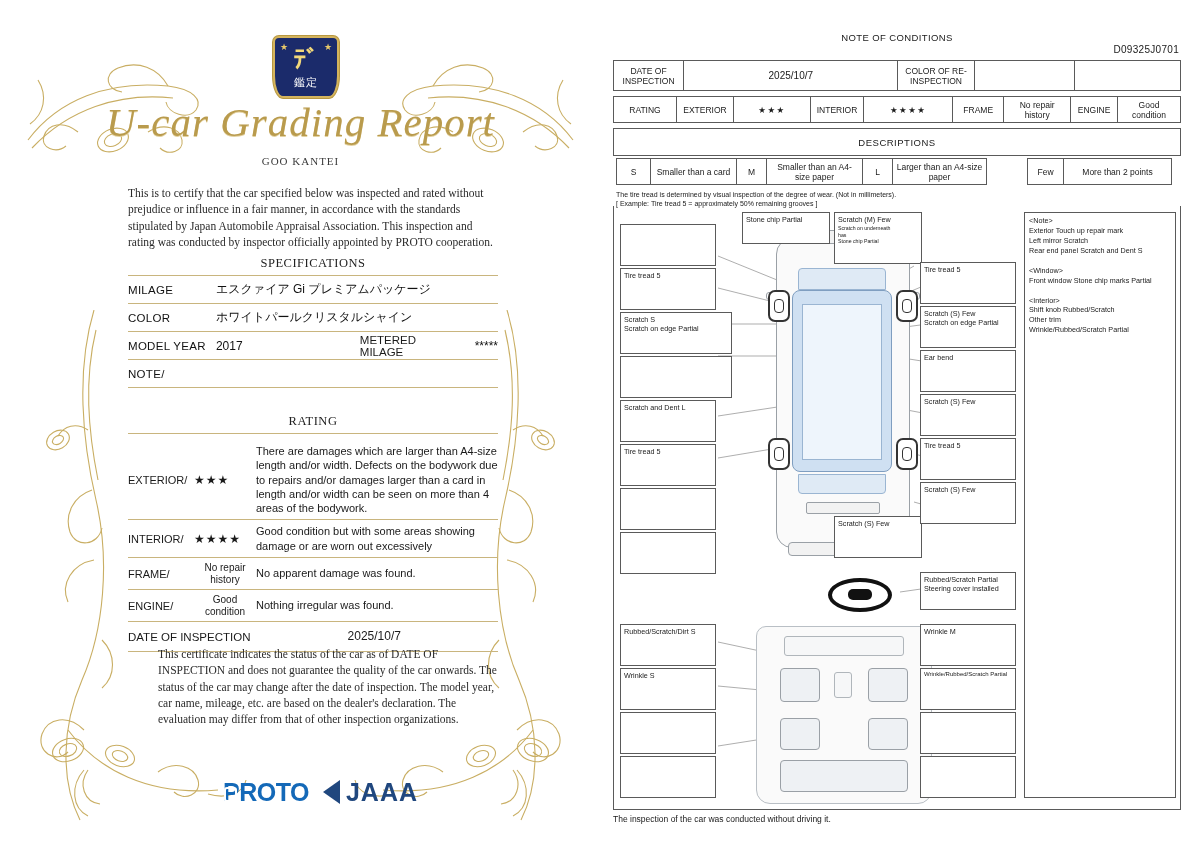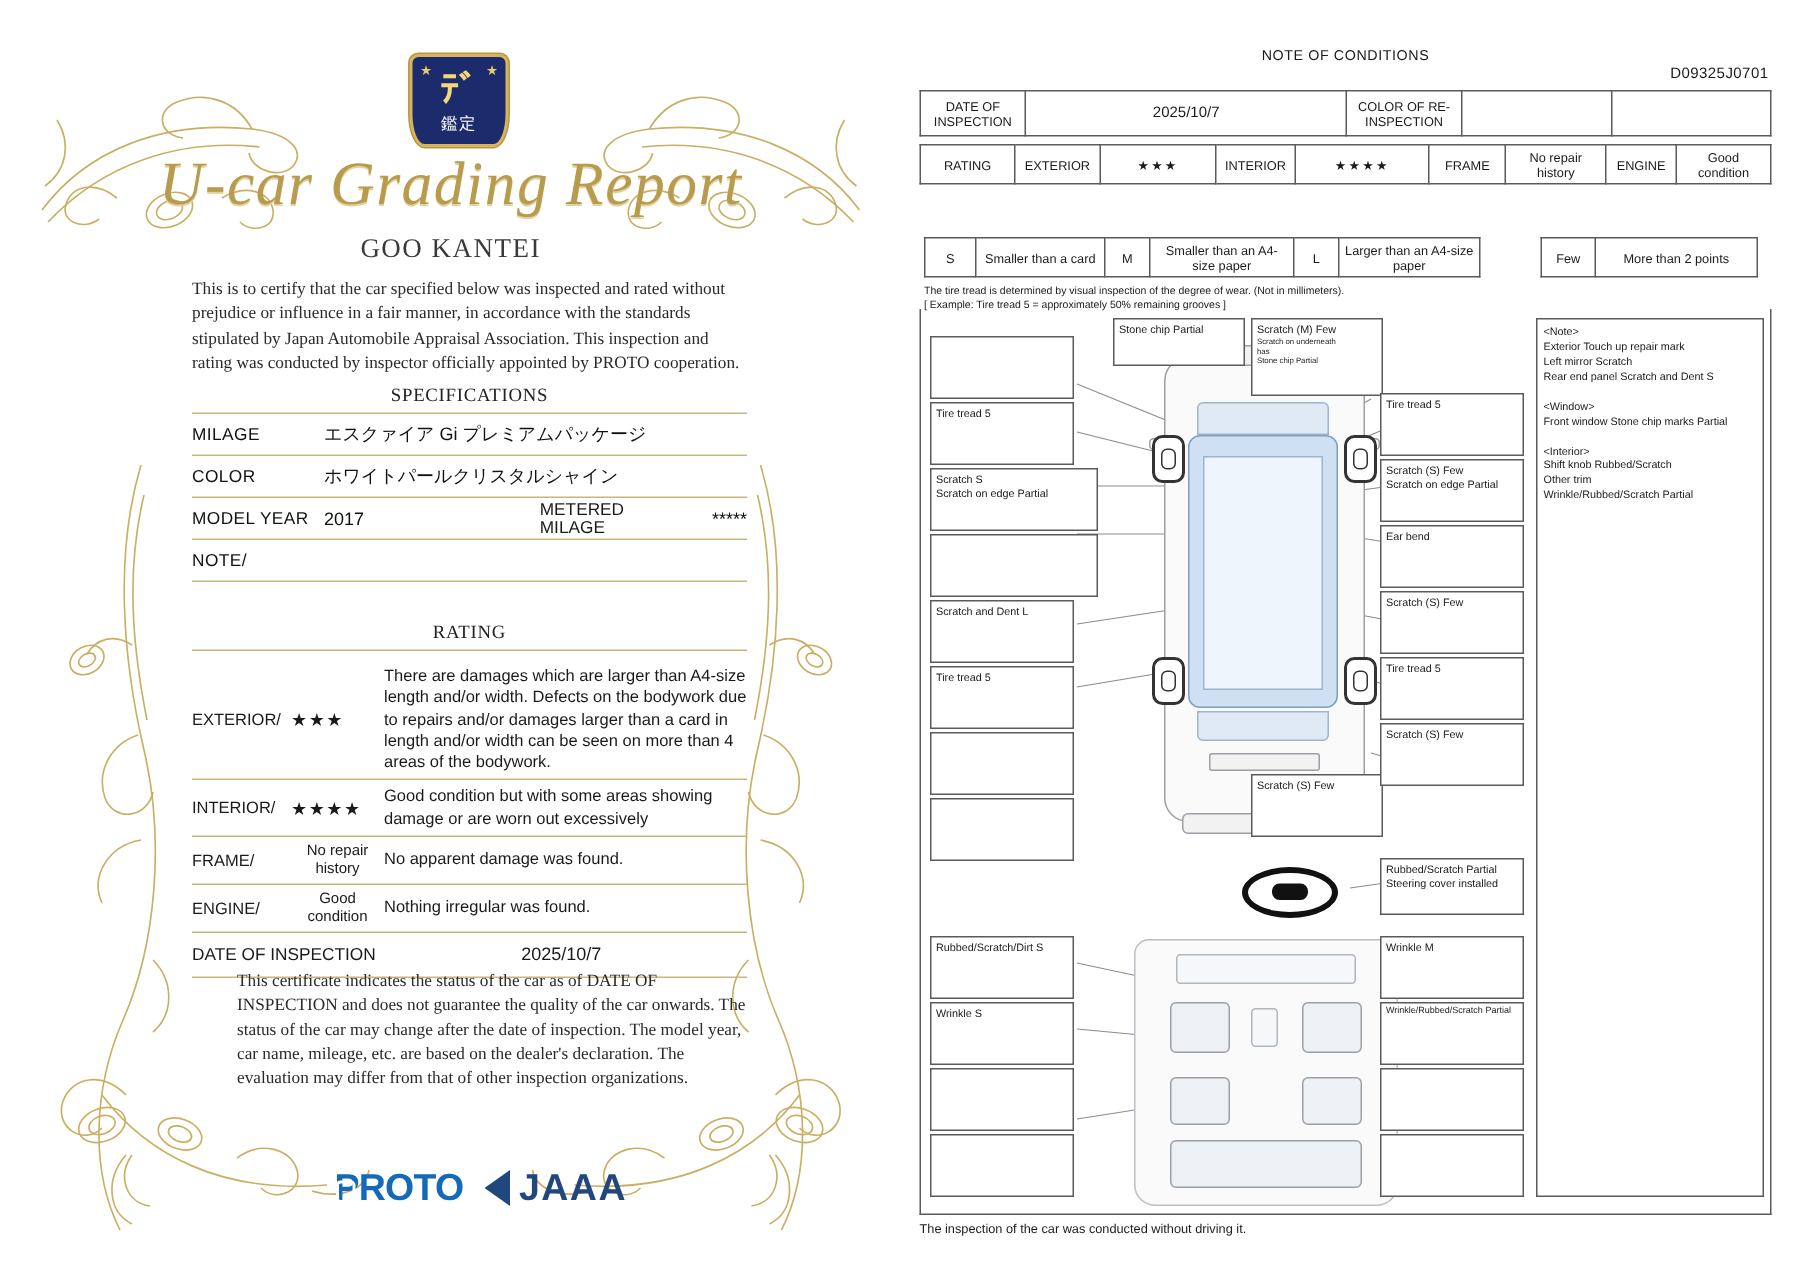--- a/index.html
+++ b/index.html
@@ -51,21 +51,21 @@
     text-align:center;
     font-family:"Liberation Serif", serif;
     font-style:italic;
     font-size:41px;
     color:#b99b4d;
     letter-spacing:1px;
     text-shadow:0 1px 0 #e3d1a0;
   }
   .cert-sub {
     position:absolute; left:0; top:145px; width:565px;
-    text-align:center; font-size:18px; color:#3a3a3a; letter-spacing:1px;
+    text-align:center; font-size:11px; color:#3a3a3a; letter-spacing:1px;
     font-family:"Liberation Serif", serif;
   }
 
   .cert-para {
     position:absolute; left:110px; top:175px; width:365px;
     font-family:"Liberation Serif", serif;
     font-size:11.5px; line-height:1.42; color:#2a2a2a;
   }
 
   .sec-head {
@@ -415,20 +415,23 @@
       <td class="c" style="width:52px;">INTERIOR</td>
       <td class="c stars" style="width:88px;">★★★★</td>
       <td class="c" style="width:50px;">FRAME</td>
       <td class="c" style="width:66px;">No repair history</td>
       <td class="c" style="width:46px;">ENGINE</td>
       <td class="c" style="width:62px;">Good condition</td>
     </tr>
   </tbody>
     </table>
 
+  <div id="desc-band">
+    <span>DESCRIPTIONS</span>
+  </div>
 
   <table class="grid" id="tbl-legend">
     <tbody>
         <tr>
       <td class="c" style="width:34px;height:26px;">S</td>
       <td class="c" style="width:86px;">Smaller than a card</td>
       <td class="c" style="width:30px;">M</td>
       <td class="c" style="width:96px;">Smaller than an A4-size paper</td>
       <td class="c" style="width:30px;">L</td>
       <td class="c" style="width:94px;">Larger than an A4-size paper</td>

